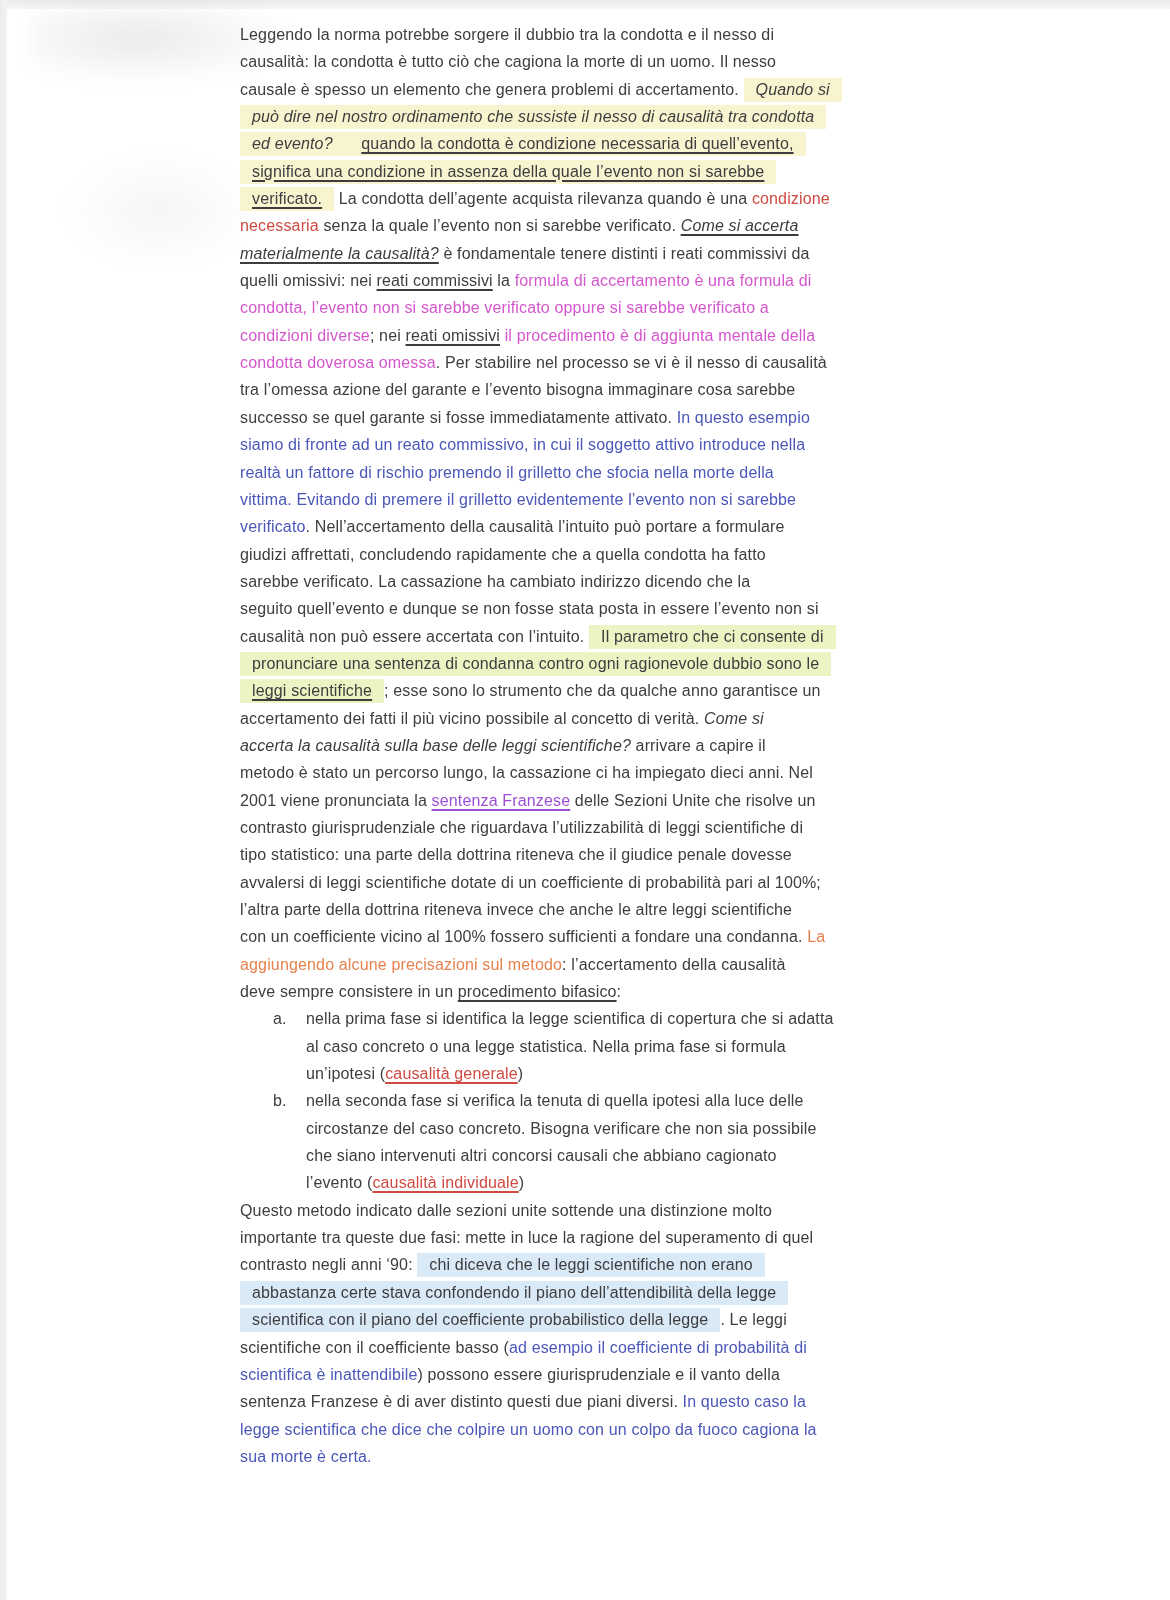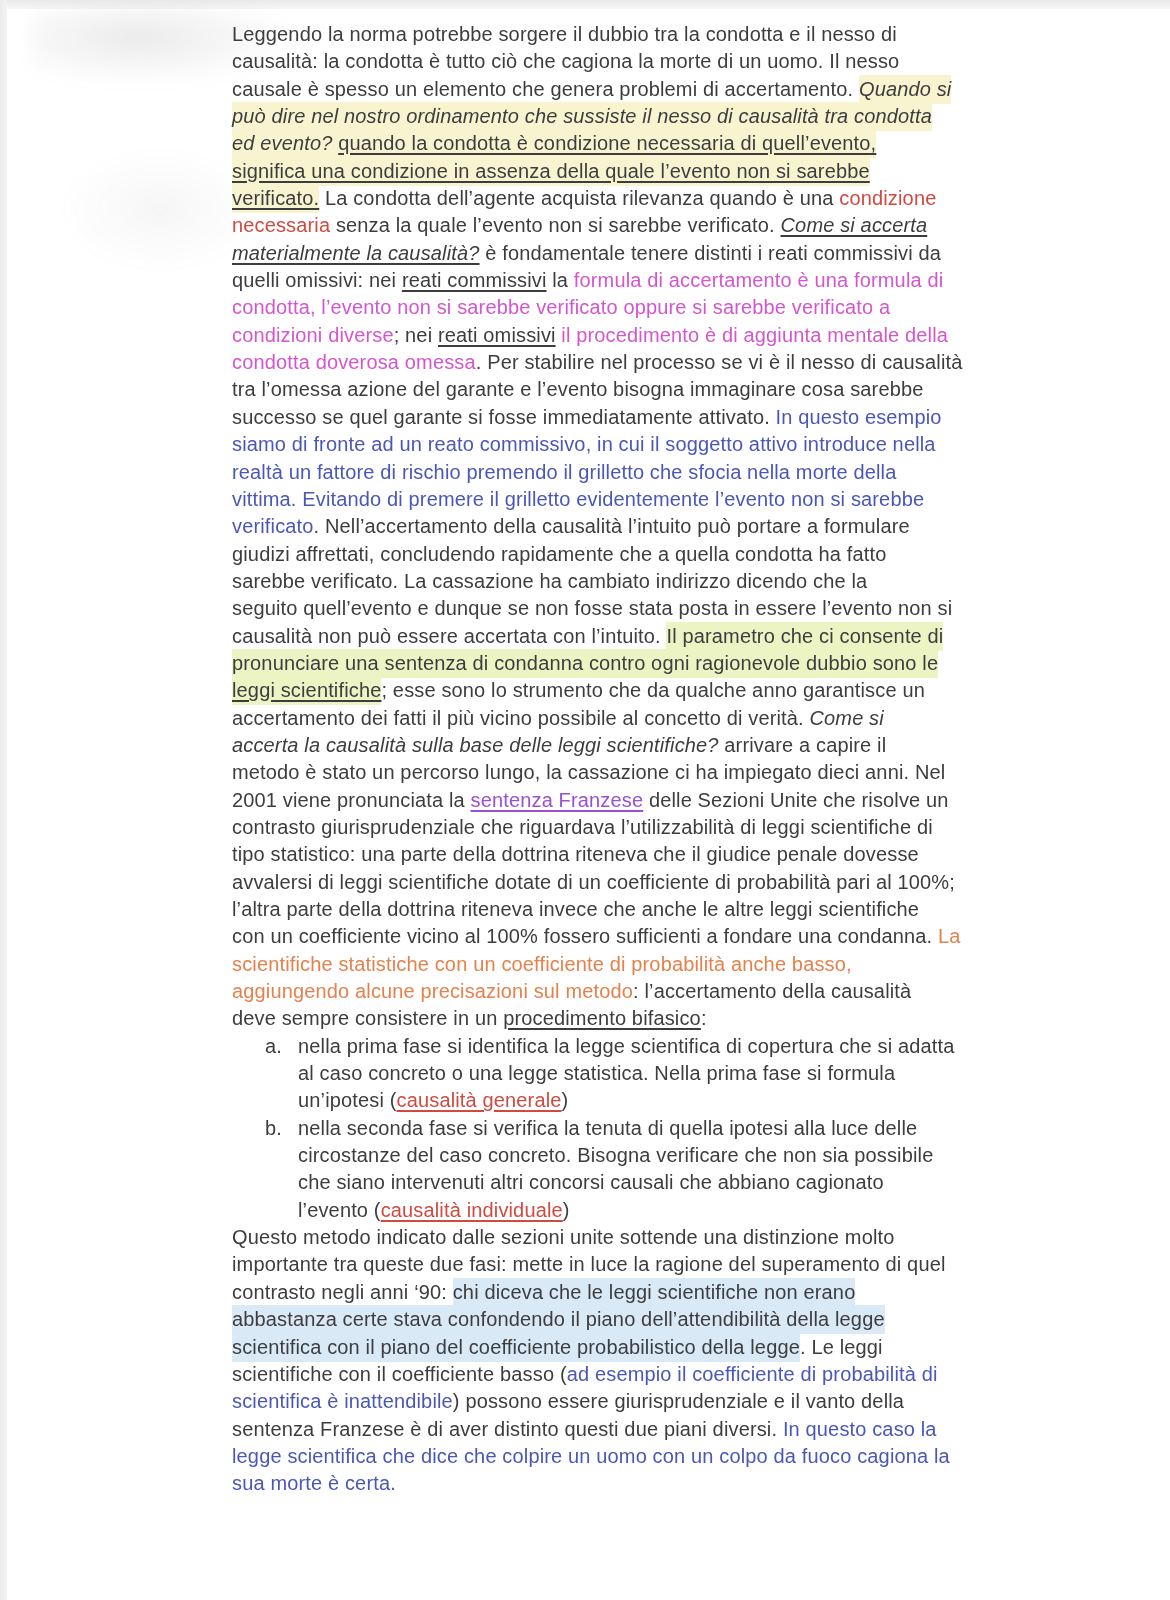--- a/index.html
+++ b/index.html
@@ -15,38 +15,38 @@
   .edge-left{position:absolute;top:0;left:0;width:7px;height:1600px;
     background:linear-gradient(to right,#ebebeb,#f3f3f3);}
   .smudge{position:absolute;pointer-events:none;filter:blur(7px);}
   .smudge.s1{left:30px;top:6px;width:270px;height:80px;
     background:radial-gradient(ellipse at 40% 40%,rgba(110,110,110,.14),rgba(0,0,0,0) 70%);}
   .smudge.s2{left:60px;top:150px;width:200px;height:120px;
     background:radial-gradient(ellipse at 50% 50%,rgba(120,120,120,.07),rgba(0,0,0,0) 70%);}
 
   
   .note-text{
-    position:absolute;left:232px;top:21px;width:895px;
-    font-size:20px;line-height:27.35px;letter-spacing:.15px;
+    position:absolute;left:240px;top:21px;width:895px;
+    font-size:16px;line-height:27.35px;letter-spacing:.15px;
     color:var(--text-dark,#3d3d40);
   }
   .line{white-space:pre;height:27.35px;}
   .line.li{padding-left:33px;}
   .line.cont{padding-left:66px;}
   .marker{display:inline-block;width:33px;}
 
   .it{font-style:italic;}
   .un{text-decoration:underline;text-decoration-thickness:1.6px;text-underline-offset:3px;}
   .c-r{color:var(--red,#cf4a41);}
   .c-m{color:var(--magenta,#d456cd);}
   .c-b{color:var(--blue,#4a57b8);}
   .c-o{color:var(--orange,#e5814d);}
   .c-p{color:var(--purple,#9c4fd6);}
   .link{cursor:pointer;}
-  .hl{padding:3px 0 4px;}
+  .hl{padding:3px 12px 4px;}
   .hl-y{background:var(--highlight-yellow,#f8f4cf);}
   .hl-g{background:var(--highlight-green,#ecf4c3);}
   .hl-b{background:var(--highlight-blue,#d9e9f6);margin-top:40px;}
 </style>
 </head>
 <body>
 
 <div class="edge-top"></div>
 <div class="edge-left"></div>
 <div class="smudge s1"></div>
@@ -80,21 +80,20 @@
     <div class="line"><span class="hl hl-g un">leggi scientifiche</span><span>; esse sono lo strumento che da qualche anno garantisce un</span></div>
     <div class="line"><span>accertamento dei fatti il più vicino possibile al concetto di verità. </span><span class="it">Come si</span></div>
     <div class="line"><span class="it">accerta la causalità sulla base delle leggi scientifiche?</span><span> arrivare a capire il</span></div>
     <div class="line"><span>metodo è stato un percorso lungo, la cassazione ci ha impiegato dieci anni. Nel</span></div>
     <div class="line"><span>2001 viene pronunciata la </span><span class="c-p un link">sentenza Franzese</span><span> delle Sezioni Unite che risolve un</span></div>
     <div class="line"><span>contrasto giurisprudenziale che riguardava l’utilizzabilità di leggi scientifiche di</span></div>
     <div class="line"><span>tipo statistico: una parte della dottrina riteneva che il giudice penale dovesse</span></div>
     <div class="line"><span>avvalersi di leggi scientifiche dotate di un coefficiente di probabilità pari al 100%;</span></div>
     <div class="line"><span>l’altra parte della dottrina riteneva invece che anche le altre leggi scientifiche</span></div>
     <div class="line"><span>con un coefficiente vicino al 100% fossero sufficienti a fondare una condanna. </span><span class="c-o">La</span></div>
-    <div class="line"><span class="c-o">scientifiche statistiche con un coefficiente di probabilità anche basso,</span></div>
     <div class="line"><span class="c-o">aggiungendo alcune precisazioni sul metodo</span><span>: l’accertamento della causalità</span></div>
     <div class="line"><span>deve sempre consistere in un </span><span class="un">procedimento bifasico</span><span>:</span></div>
     <div class="line li"><span class="marker">a.</span><span>nella prima fase si identifica la legge scientifica di copertura che si adatta</span></div>
     <div class="line cont"><span>al caso concreto o una legge statistica. Nella prima fase si formula</span></div>
     <div class="line cont"><span>un’ipotesi (</span><span class="c-r un">causalità generale</span><span>)</span></div>
     <div class="line li"><span class="marker">b.</span><span>nella seconda fase si verifica la tenuta di quella ipotesi alla luce delle</span></div>
     <div class="line cont"><span>circostanze del caso concreto. Bisogna verificare che non sia possibile</span></div>
     <div class="line cont"><span>che siano intervenuti altri concorsi causali che abbiano cagionato</span></div>
     <div class="line cont"><span>l’evento (</span><span class="c-r un">causalità individuale</span><span>)</span></div>
     <div class="line"><span>Questo metodo indicato dalle sezioni unite sottende una distinzione molto</span></div>

